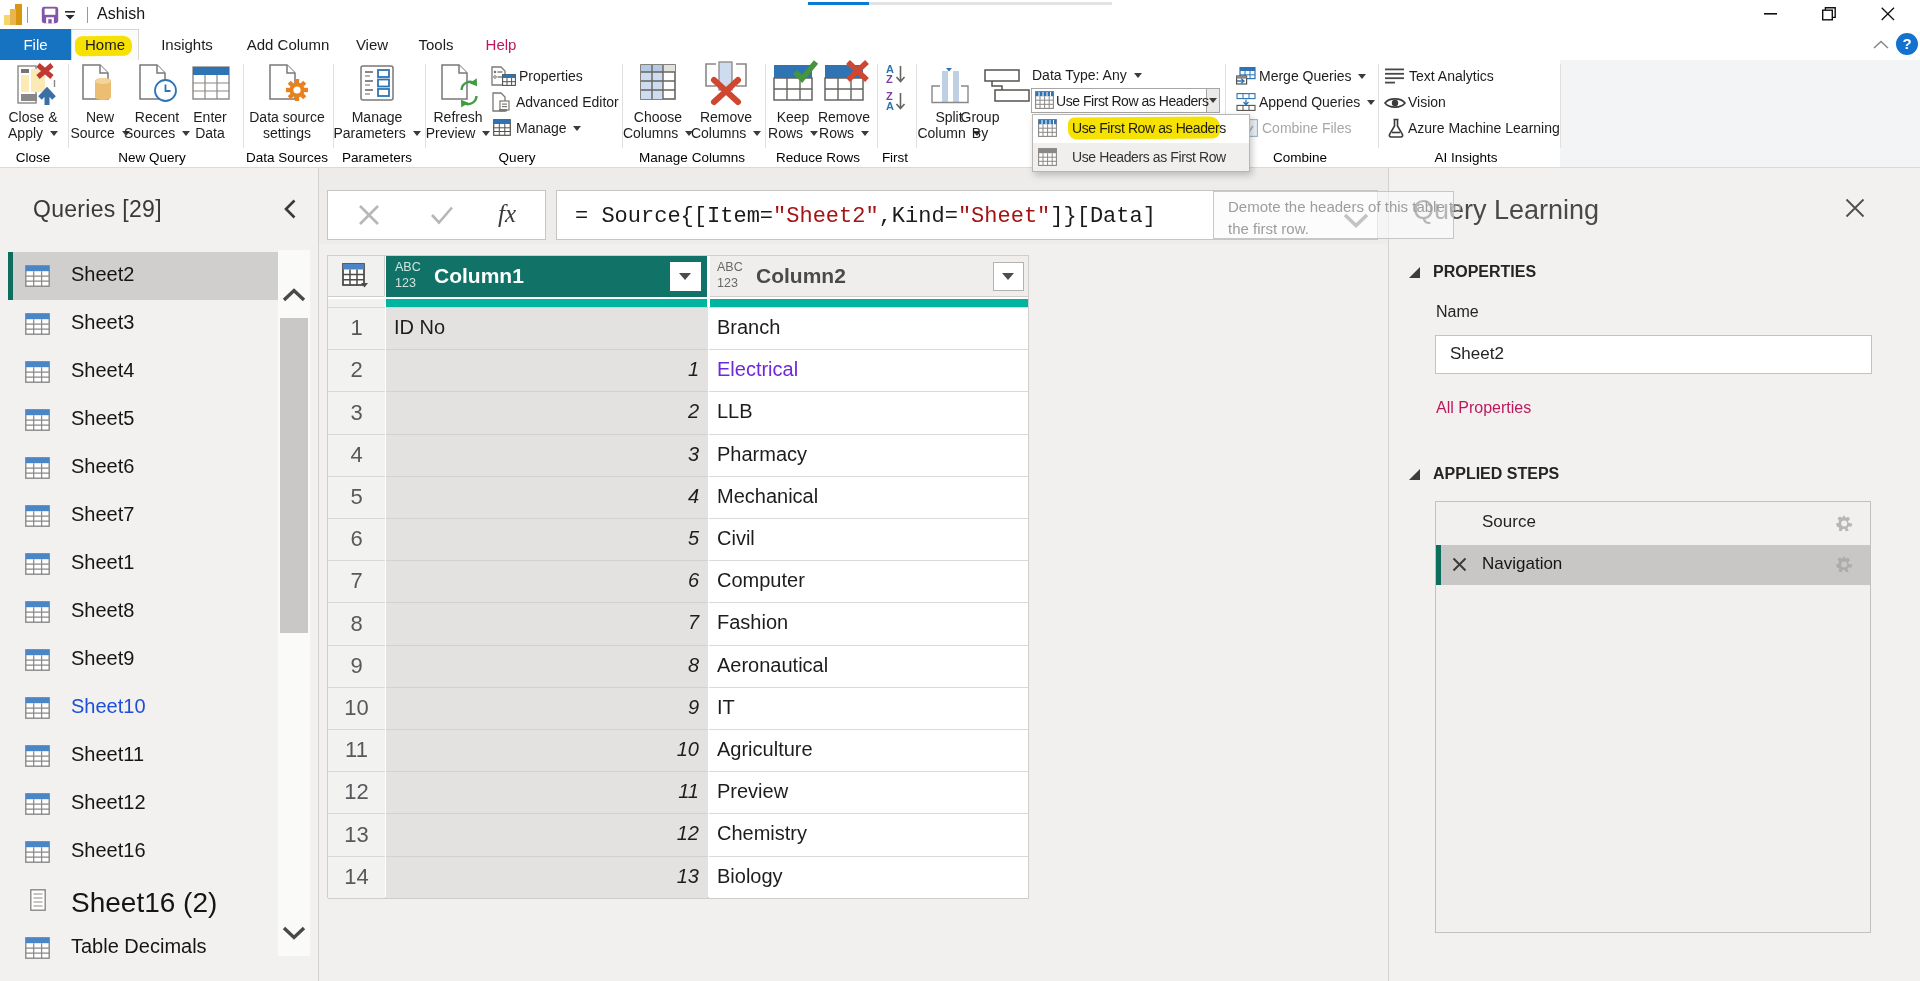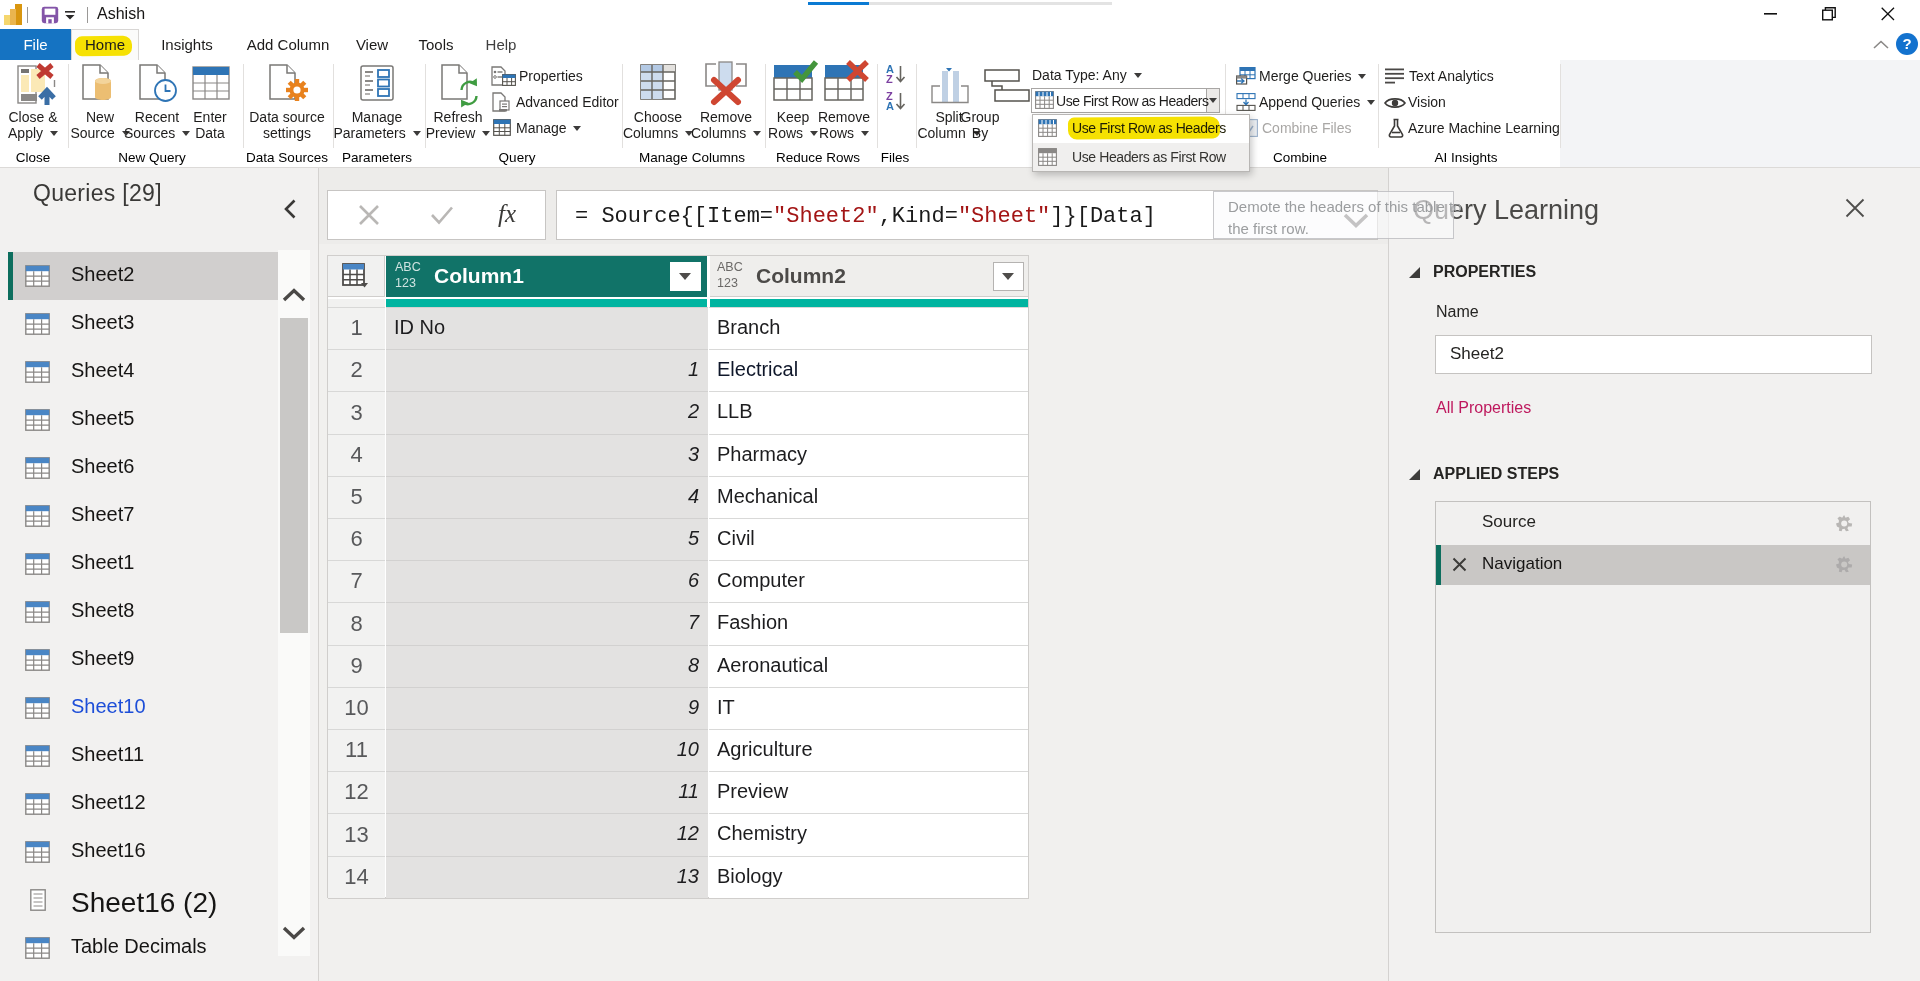--- a/index.html
+++ b/index.html
@@ -53,21 +53,21 @@
 
 <div class="abs" style="left:0;top:29px;width:1920px;height:31px;background:#fff;"></div>
 <div class="abs" style="left:0;top:29px;width:71px;height:31px;background:#1573c2;color:#fff;font-size:15px;text-align:center;line-height:31px;">File</div>
 <div class="abs" style="left:71px;top:29px;width:68px;height:31px;background:#fbfbfa;border:1px solid #d8d6d4;border-bottom:none;"></div>
 <div class="abs" style="left:75px;top:36px;width:57px;height:20px;background:#f6e102;border-radius:7px 9px 8px 7px;transform:rotate(-0.8deg);"></div>
 <div class="abs" style="left:105px;top:29px;transform:translateX(-50%);font-size:15px;color:#1c1b1a;line-height:31px;">Home</div>
 <div class="abs" style="left:187px;top:29px;transform:translateX(-50%);font-size:15px;color:#1c1b1a;line-height:31px;">Insights</div>
 <div class="abs" style="left:288px;top:29px;transform:translateX(-50%);font-size:15px;color:#1c1b1a;line-height:31px;">Add Column</div>
 <div class="abs" style="left:372px;top:29px;transform:translateX(-50%);font-size:15px;color:#1c1b1a;line-height:31px;">View</div>
 <div class="abs" style="left:436px;top:29px;transform:translateX(-50%);font-size:15px;color:#1c1b1a;line-height:31px;">Tools</div>
-<div class="abs" style="left:501px;top:29px;transform:translateX(-50%);font-size:15px;color:#404040;line-height:31px;">Help</div>
+<div class="abs" style="left:501px;top:29px;transform:translateX(-50%);font-size:15px;color:#be185d;line-height:31px;">Help</div>
 
 <div class="abs" style="left:0;top:60px;width:1920px;height:108px;background:#fff;"></div>
 <div class="abs" style="left:1560px;top:60px;width:360px;height:108px;background:#f3f4f6;"></div>
 <div class="abs" style="left:0;top:167px;width:1920px;height:1px;background:#dcdad8;"></div>
 
 <div class="sep" style="left:68px;"></div>
 <div class="sep" style="left:243px;"></div>
 <div class="sep" style="left:333px;"></div>
 <div class="sep" style="left:425px;"></div>
 <div class="sep" style="left:622px;"></div>
@@ -78,21 +78,21 @@
 <div class="sep" style="left:1378px;"></div>
 <div class="sep" style="left:1560px;"></div>
 
 <div class="glabel" style="left:33px;">Close</div>
 <div class="glabel" style="left:152px;">New Query</div>
 <div class="glabel" style="left:287px;">Data Sources</div>
 <div class="glabel" style="left:377px;">Parameters</div>
 <div class="glabel" style="left:517px;">Query</div>
 <div class="glabel" style="left:692px;">Manage Columns</div>
 <div class="glabel" style="left:818px;">Reduce Rows</div>
-<div class="glabel" style="left:895px;">Files</div>
+<div class="glabel" style="left:895px;">First</div>
 <div class="glabel" style="left:1300px;">Combine</div>
 <div class="glabel" style="left:1466px;">AI Insights</div>
 
 <div class="bigbtn" style="left:-27px;">Close &amp;<br>Apply <span class="caret"></span></div>
 <div class="bigbtn" style="left:40px;">New<br>Source <span class="caret"></span></div>
 <div class="bigbtn" style="left:97px;">Recent<br>Sources <span class="caret"></span></div>
 <div class="bigbtn" style="left:150px;">Enter<br>Data</div>
 <div class="bigbtn" style="left:227px;">Data source<br>settings</div>
 <div class="bigbtn" style="left:317px;">Manage<br>Parameters <span class="caret"></span></div>
 <div class="bigbtn" style="left:398px;">Refresh<br>Preview <span class="caret"></span></div>
@@ -319,21 +319,21 @@
   <circle cx="11" cy="7" r="3.2" fill="#3d3b39"></circle>
 </svg>
 
 <svg width="18" height="20" style="left:1387px;top:118px;" viewBox="0 0 18 20">
   <path d="M 6.5 1.5 L 11.5 1.5 M 7.5 1.5 L 7.5 8 L 2.5 16.5 C 2 17.8 2.8 19 4 19 L 14 19 C 15.2 19 16 17.8 15.5 16.5 L 10.5 8 L 10.5 1.5" fill="none" stroke="#3d3b39" stroke-width="1.6"></path>
   <path d="M 5 14.5 L 13 14.5" stroke="#3d3b39" stroke-width="1.6"></path>
 </svg>
 
 <div class="abs" style="left:0;top:168px;width:318px;height:813px;background:#f2f1f0;"></div>
 <div class="abs" style="left:318px;top:168px;width:1px;height:813px;background:#d4d2d0;"></div>
-<div class="abs" style="left:33px;top:180px;font-size:23px;letter-spacing:0.3px;color:#3a3937;">Queries [29]</div>
+<div class="abs" style="left:33px;top:196px;font-size:23px;letter-spacing:0.3px;color:#3a3937;">Queries [29]</div>
 <svg width="12" height="20" style="left:284px;top:199px;" viewBox="0 0 12 20">
   <path d="M 10.5 1.5 L 2 10 L 10.5 18.5" fill="none" stroke="#3a3937" stroke-width="2.6"></path>
 </svg>
 
 <div class="abs" style="left:278px;top:250px;width:32px;height:706px;background:#fafaf9;"></div>
 <svg width="24" height="14" style="left:282px;top:288px;" viewBox="0 0 24 14">
   <path d="M 2 12 L 12 2.5 L 22 12" fill="none" stroke="#4a4846" stroke-width="3.4"></path>
 </svg>
 <div class="abs" style="left:280px;top:318px;width:28px;height:315px;background:#c9c8c6;"></div>
 <svg width="24" height="14" style="left:282px;top:926px;" viewBox="0 0 24 14">
@@ -473,21 +473,21 @@
 <div class="abs" style="left:328px;top:315.0px;width:57px;text-align:center;font-size:22px;color:#58595b;">1</div>
 <div class="abs" style="left:386px;top:307px;width:322px;height:42px;background:#e3e2e1;border-top:1px solid #d2d1d0;"></div>
 <div class="abs" style="left:709px;top:307px;width:319px;height:42px;background:#fff;border-top:1px solid #d9d9d8;"></div>
 <div class="abs" style="left:394px;top:316px;font-size:20px;color:#1d1d1f;">ID No</div>
 <div class="abs" style="left:717px;top:316px;font-size:20px;color:#1d1d1f;">Branch</div>
 <div class="abs" style="left:328px;top:349px;width:57px;height:42px;background:#f2f2f1;border-top:1px solid #d8d8d7;"></div>
 <div class="abs" style="left:328px;top:357.0px;width:57px;text-align:center;font-size:22px;color:#58595b;">2</div>
 <div class="abs" style="left:386px;top:349px;width:322px;height:42px;background:#e3e2e1;border-top:1px solid #d2d1d0;"></div>
 <div class="abs" style="left:709px;top:349px;width:319px;height:42px;background:#fff;border-top:1px solid #d9d9d8;"></div>
 <div class="abs" style="left:386px;top:358px;width:313px;text-align:right;font-size:20px;font-style:italic;color:#1d1d1f;">1</div>
-<div class="abs" style="left:717px;top:358px;font-size:20px;color:#0f172a;">Electrical</div>
+<div class="abs" style="left:717px;top:358px;font-size:20px;color:#6d28d9;">Electrical</div>
 <div class="abs" style="left:328px;top:391px;width:57px;height:43px;background:#f2f2f1;border-top:1px solid #d8d8d7;"></div>
 <div class="abs" style="left:328px;top:399.5px;width:57px;text-align:center;font-size:22px;color:#58595b;">3</div>
 <div class="abs" style="left:386px;top:391px;width:322px;height:43px;background:#e3e2e1;border-top:1px solid #d2d1d0;"></div>
 <div class="abs" style="left:709px;top:391px;width:319px;height:43px;background:#fff;border-top:1px solid #d9d9d8;"></div>
 <div class="abs" style="left:386px;top:400px;width:313px;text-align:right;font-size:20px;font-style:italic;color:#1d1d1f;">2</div>
 <div class="abs" style="left:717px;top:400px;font-size:20px;color:#1d1d1f;">LLB</div>
 <div class="abs" style="left:328px;top:434px;width:57px;height:42px;background:#f2f2f1;border-top:1px solid #d8d8d7;"></div>
 <div class="abs" style="left:328px;top:442.0px;width:57px;text-align:center;font-size:22px;color:#58595b;">4</div>
 <div class="abs" style="left:386px;top:434px;width:322px;height:42px;background:#e3e2e1;border-top:1px solid #d2d1d0;"></div>
 <div class="abs" style="left:709px;top:434px;width:319px;height:42px;background:#fff;border-top:1px solid #d9d9d8;"></div>

